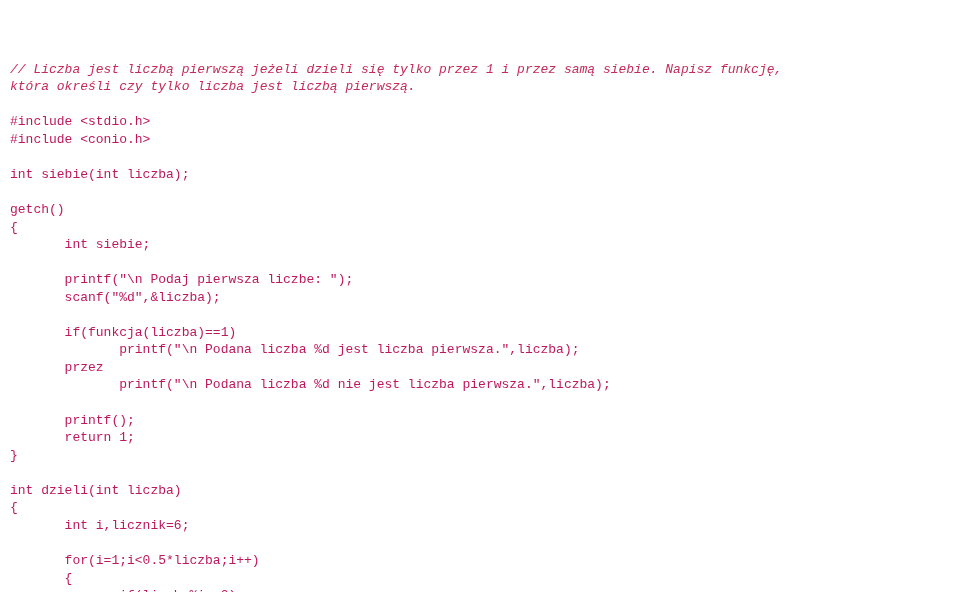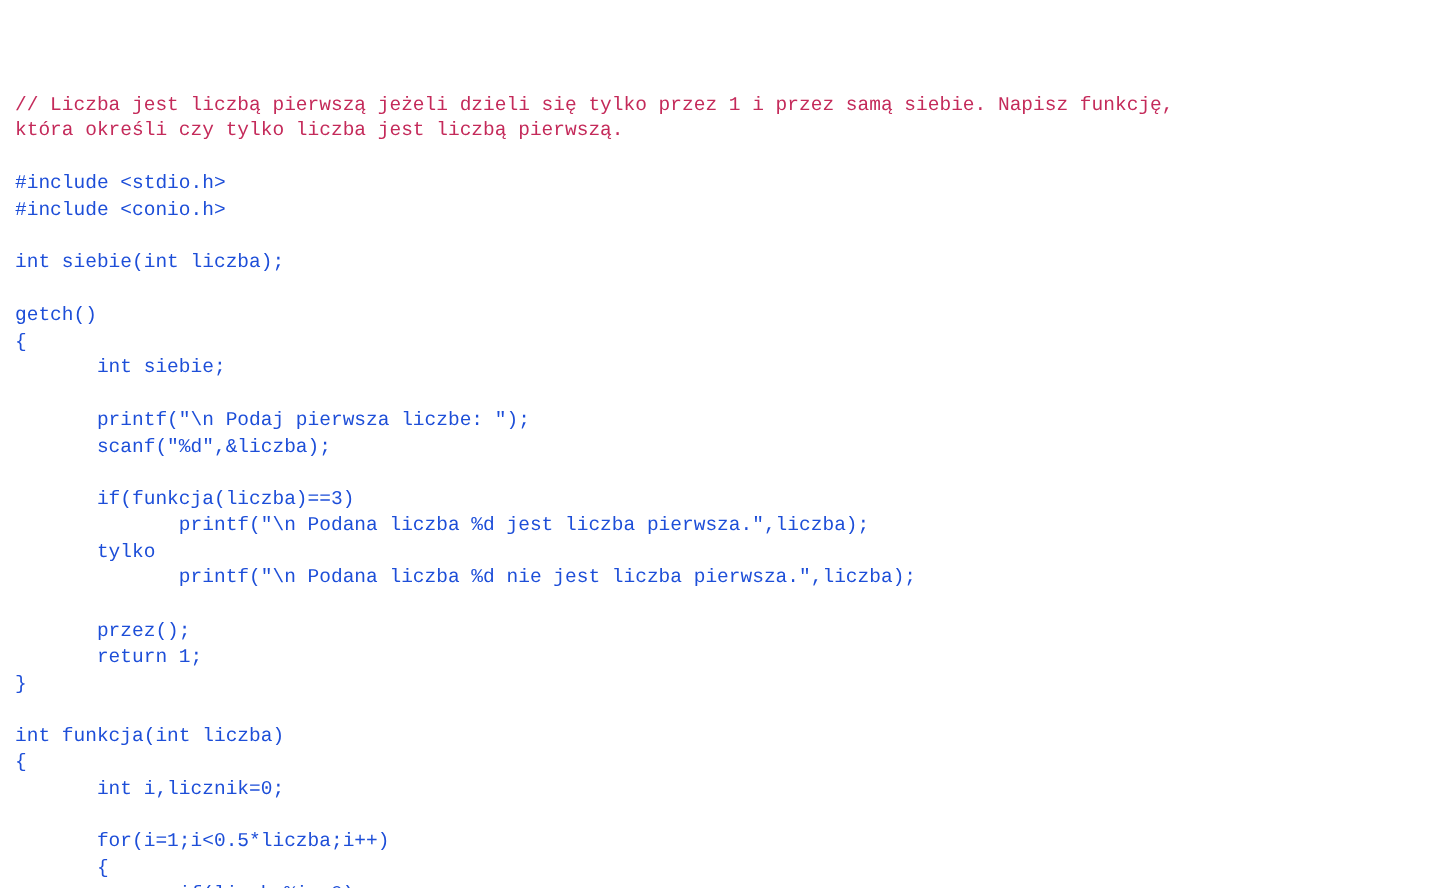--- a/index.html
+++ b/index.html
@@ -8,54 +8,54 @@
     background: #ffffff;
     font-family: "Courier New", Courier, monospace;
     font-size: 13px;
     line-height: 1.35;
     color: #000000;
     white-space: pre;
     width: 960px;
     height: 592px;
     box-sizing: border-box;
   }
-  .comment { color: #c42a5a; }
-  .code { color: #1d4ed8; }
+  .comment { color: #c42a5a; font-style: italic; }
+  .code { color: #be185d; }
 </style>
 </head>
 <body>
 
 
 <div id="code-container"><span class="comment">// Liczba jest liczbą pierwszą jeżeli dzieli się tylko przez 1 i przez samą siebie. Napisz funkcję,</span>
 <span class="comment">która określi czy tylko liczba jest liczbą pierwszą.</span>
 <span class="code"></span>
 <span class="code">#include &lt;stdio.h&gt;</span>
 <span class="code">#include &lt;conio.h&gt;</span>
 <span class="code"></span>
 <span class="code">int siebie(int liczba);</span>
 <span class="code"></span>
 <span class="code">getch()</span>
 <span class="code">{</span>
 <span class="code">       int siebie;</span>
 <span class="code"></span>
 <span class="code">       printf("\n Podaj pierwsza liczbe: ");</span>
 <span class="code">       scanf("%d",&amp;liczba);</span>
 <span class="code"></span>
-<span class="code">       if(funkcja(liczba)==3)</span>
+<span class="code">       if(funkcja(liczba)==1)</span>
 <span class="code">              printf("\n Podana liczba %d jest liczba pierwsza.",liczba);</span>
-<span class="code">       tylko</span>
+<span class="code">       przez</span>
 <span class="code">              printf("\n Podana liczba %d nie jest liczba pierwsza.",liczba);</span>
 <span class="code"></span>
-<span class="code">       przez();</span>
+<span class="code">       printf();</span>
 <span class="code">       return 1;</span>
 <span class="code">}</span>
 <span class="code"></span>
-<span class="code">int funkcja(int liczba)</span>
+<span class="code">int dzieli(int liczba)</span>
 <span class="code">{</span>
-<span class="code">       int i,licznik=0;</span>
+<span class="code">       int i,licznik=6;</span>
 <span class="code"></span>
 <span class="code">       for(i=1;i&lt;0.5*liczba;i++)</span>
 <span class="code">       {</span>
 <span class="code">              if(liczba%i==0)</span>
 
 
 <span class="code"></span>
 
 
 </div>

